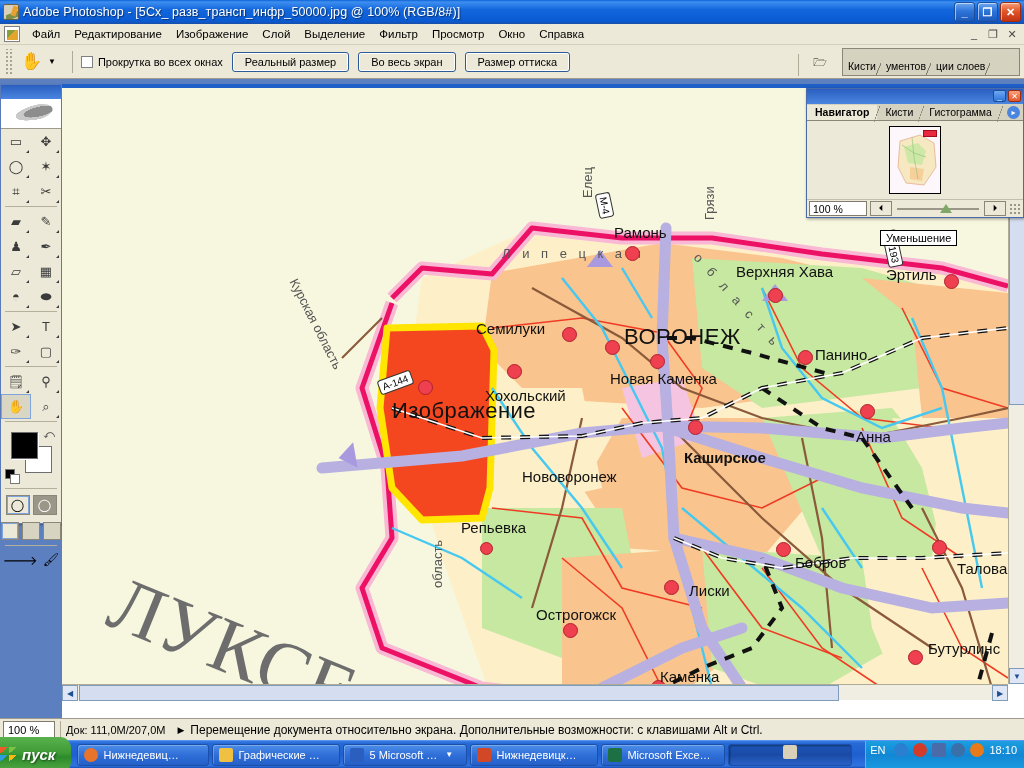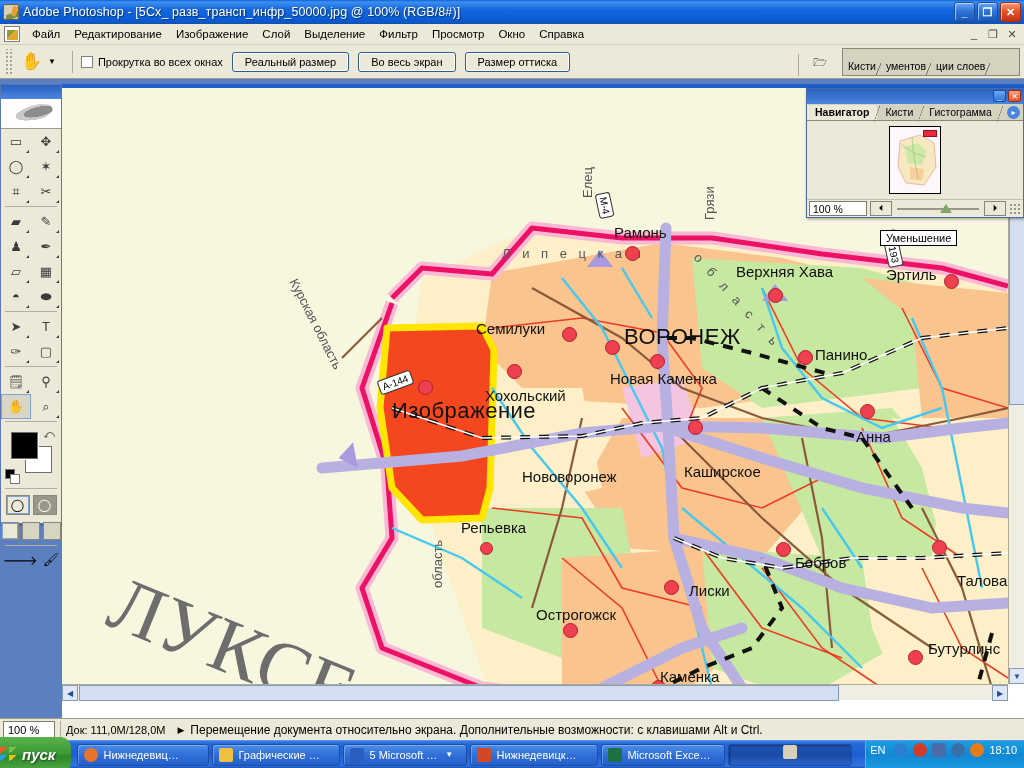--- a/index.html
+++ b/index.html
@@ -489,25 +489,25 @@
     <div class="maplabel city" style="left:552px;top:136px;">Рамонь</div>
     <div class="maplabel city" style="left:674px;top:175px;">Верхняя Хава</div>
     <div class="maplabel city" style="left:824px;top:178px;">Эртиль</div>
     <div class="maplabel city" style="left:414px;top:232px;">Семилуки</div>
     <div class="maplabel city big" style="left:562px;top:236px;">ВОРОНЕЖ</div>
     <div class="maplabel city" style="left:753px;top:258px;">Панино</div>
     <div class="maplabel city" style="left:548px;top:282px;">Новая Каменка</div>
     <div class="maplabel city" style="left:423px;top:299px;">Хохольский</div>
     <div class="maplabel city big" style="left:330px;top:310px;">Изображение</div>
     <div class="maplabel city" style="left:794px;top:340px;">Анна</div>
-    <div class="maplabel city" style="left:622px;top:375px;">Каширское</div>
+    <div class="maplabel city" style="left:622px;top:361px;font-weight:bold;">Каширское</div>
     <div class="maplabel city" style="left:460px;top:380px;">Нововоронеж</div>
     <div class="maplabel city" style="left:399px;top:431px;">Репьевка</div>
     <div class="maplabel city" style="left:733px;top:466px;">Бобров</div>
-    <div class="maplabel city" style="left:895px;top:484px;">Талова</div>
+    <div class="maplabel city" style="left:895px;top:472px;">Талова</div>
     <div class="maplabel city" style="left:627px;top:494px;">Лиски</div>
     <div class="maplabel city" style="left:474px;top:518px;">Острогожск</div>
     <div class="maplabel city" style="left:598px;top:580px;">Каменка</div>
     <div class="maplabel city" style="left:866px;top:552px;">Бутурлинс</div>
   </div>
 
   <div class="doc-scroll-v">
     <div class="sc-arrow" style="position:absolute;top:0;">▲</div>
     <div class="sc-thumb" style="position:absolute;top:17px;left:0;width:16px;height:300px;"></div>
     <div class="sc-arrow" style="position:absolute;bottom:0;">▼</div>
@@ -556,21 +556,21 @@
     <div class="np-sbtn">⏵</div>
     <div class="np-resize"></div>
   </div>
 </div>
 
 <div class="tooltip">Уменьшение</div>
 
 <div class="statusbar">
   <div class="sb-zoom">100 %</div>
   <div class="sb-sep"></div>
-  <div class="sb-doc">Док: 111,0M/128,0M</div>
+  <div class="sb-doc">Док: 111,0M/207,0M</div>
   <div class="sb-tri">▶</div>
   <div class="sb-hint">Перемещение документа относительно экрана. Дополнительные возможности: с клавишами Alt и Ctrl.</div>
 </div>
 
 <div class="taskbar">
   <div class="start">
     <span class="flag"></span>
     <span>пуск</span>
   </div>
   <div class="tbtn" style="width:132px;">

